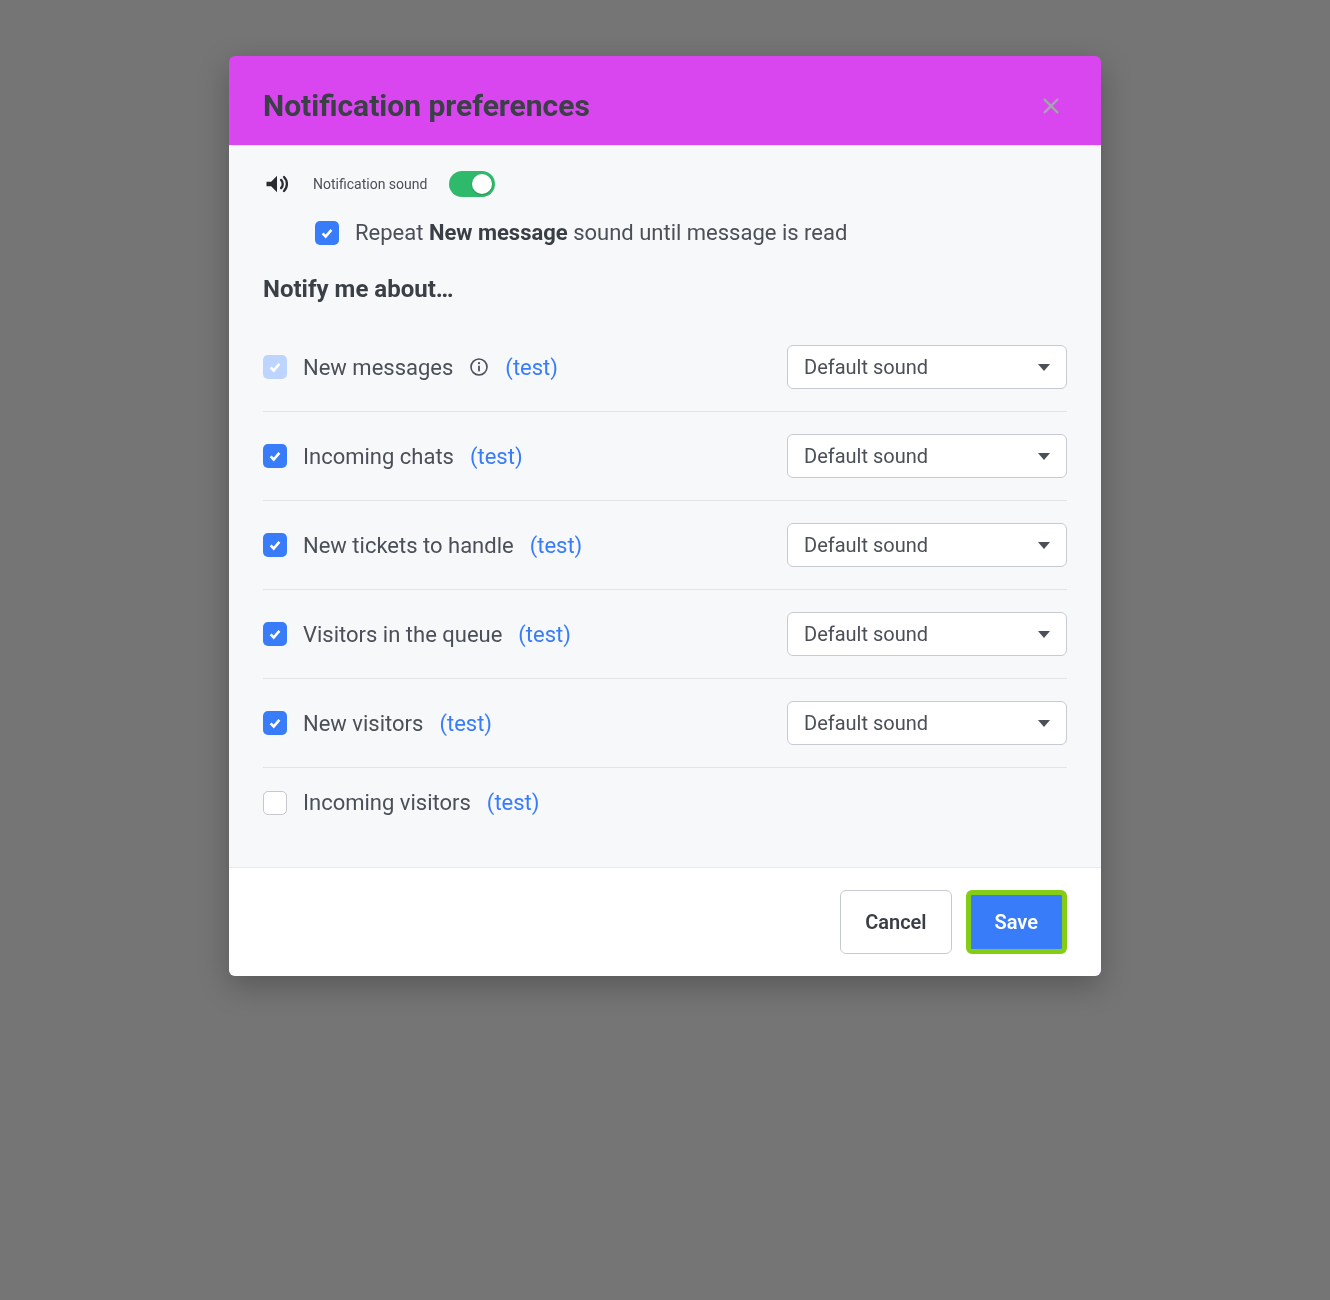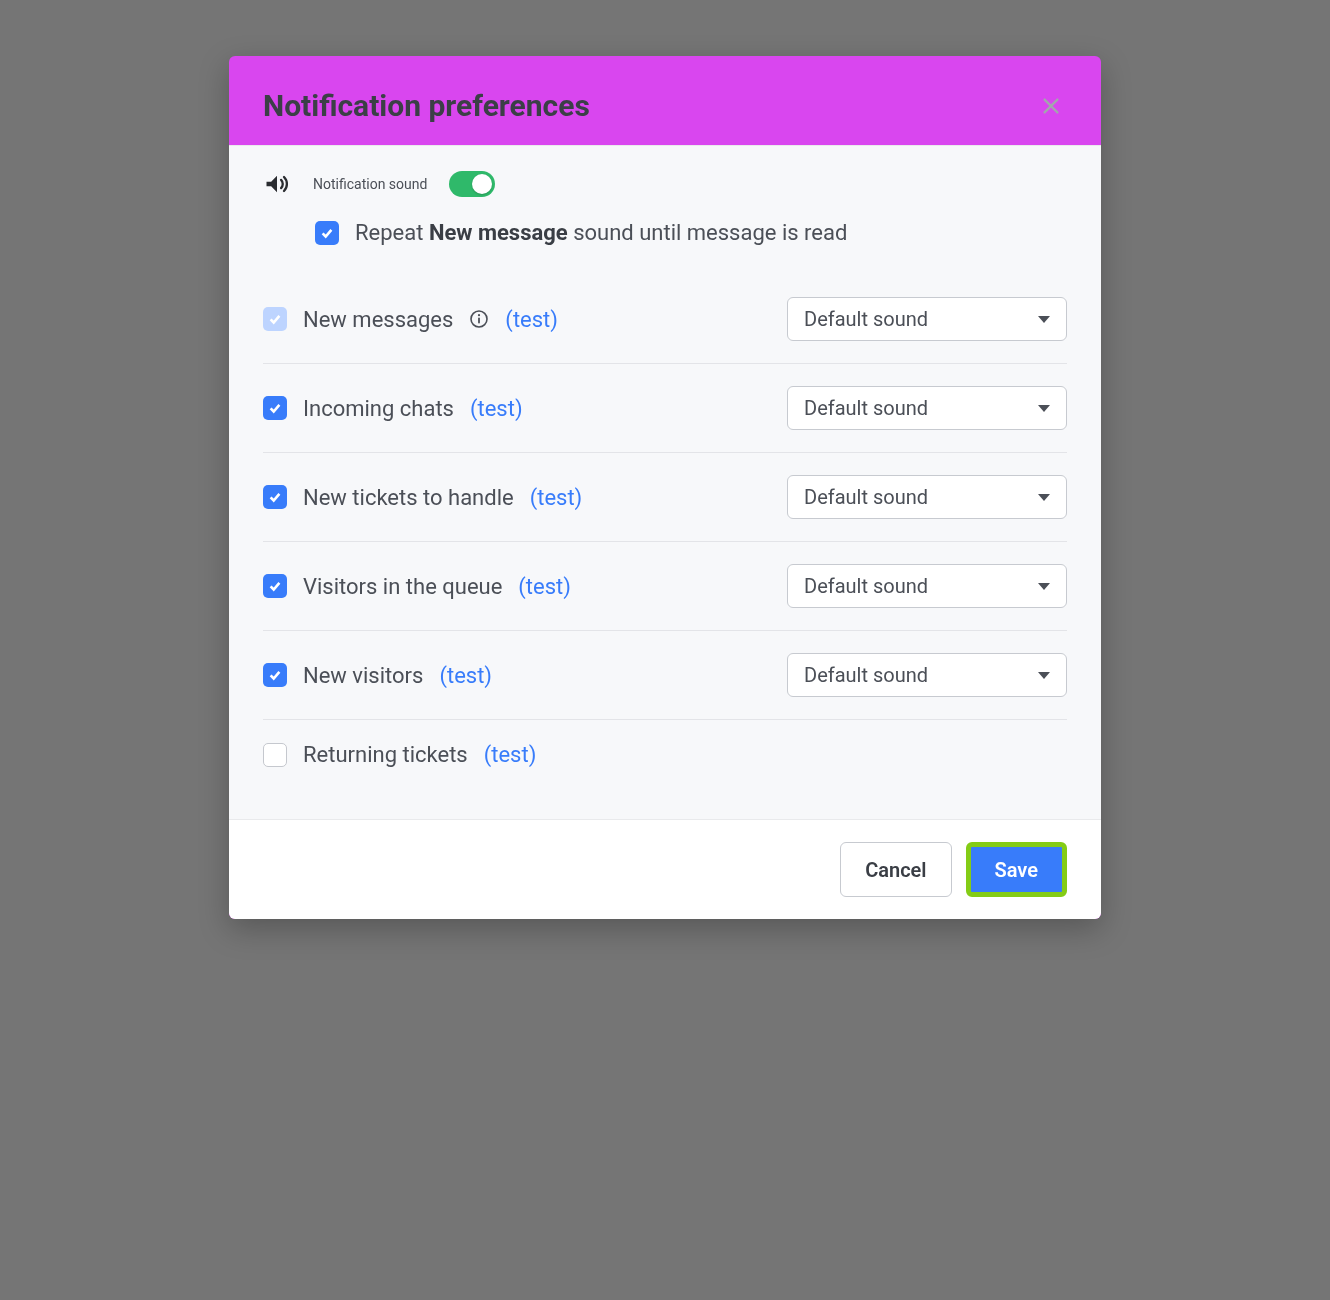--- a/index.html
+++ b/index.html
@@ -167,21 +167,21 @@
 
   .modal-footer {
     display: flex;
     justify-content: flex-end;
     gap: 14px;
     padding: 22px 34px;
     border-top: 1px solid #e9eaec;
     background: #fff;
   }
   .btn {
-    height: 55px;
+    height: 64px;
     padding: 0 24px;
     border-radius: 6px;
     font-size: 20px;
     font-weight: 600;
     display: flex;
     align-items: center;
     justify-content: center;
     cursor: pointer;
   }
   .btn-secondary { background: #fff; border: 1px solid #c7cad0; color: #3a3e45; }
@@ -219,20 +219,21 @@
       <div class="checkbox checked">
         <svg viewBox="0 0 16 16">
             <path d="M3 8.5 L6.5 12 L13 4.5"></path>
           </svg>
       </div>
       <div class="repeat-text">
         <span>Repeat </span><strong>New message</strong><span> sound until message is read</span>
       </div>
     </div>
 
+    <div class="section-heading">Notify me about…</div>
 
     <div id="notify-list">
         <div class="notify-row">
           <div class="row-left">
             <div class="checkbox checked-disabled">
               <svg viewBox="0 0 16 16">
                 <path d="M3 8.5 L6.5 12 L13 4.5"></path>
               </svg>
             </div>
             <span class="row-label">New messages</span>
@@ -306,21 +307,21 @@
             <span class="test-link">(test)</span>
           </div>
           <div class="select">
             <span class="select-value">Default sound</span>
             <span class="caret"></span>
           </div>
         </div>
         <div class="notify-row">
           <div class="row-left">
             <div class="checkbox unchecked"></div>
-            <span class="row-label">Returning tickets</span>
+            <span class="row-label">Incoming visitors</span>
             <span class="test-link">(test)</span>
           </div>
         </div>
       </div>
 
   </div>
 
   <div class="modal-footer">
     <div class="btn btn-secondary">Cancel</div>
     <div class="btn btn-primary">Save</div>

